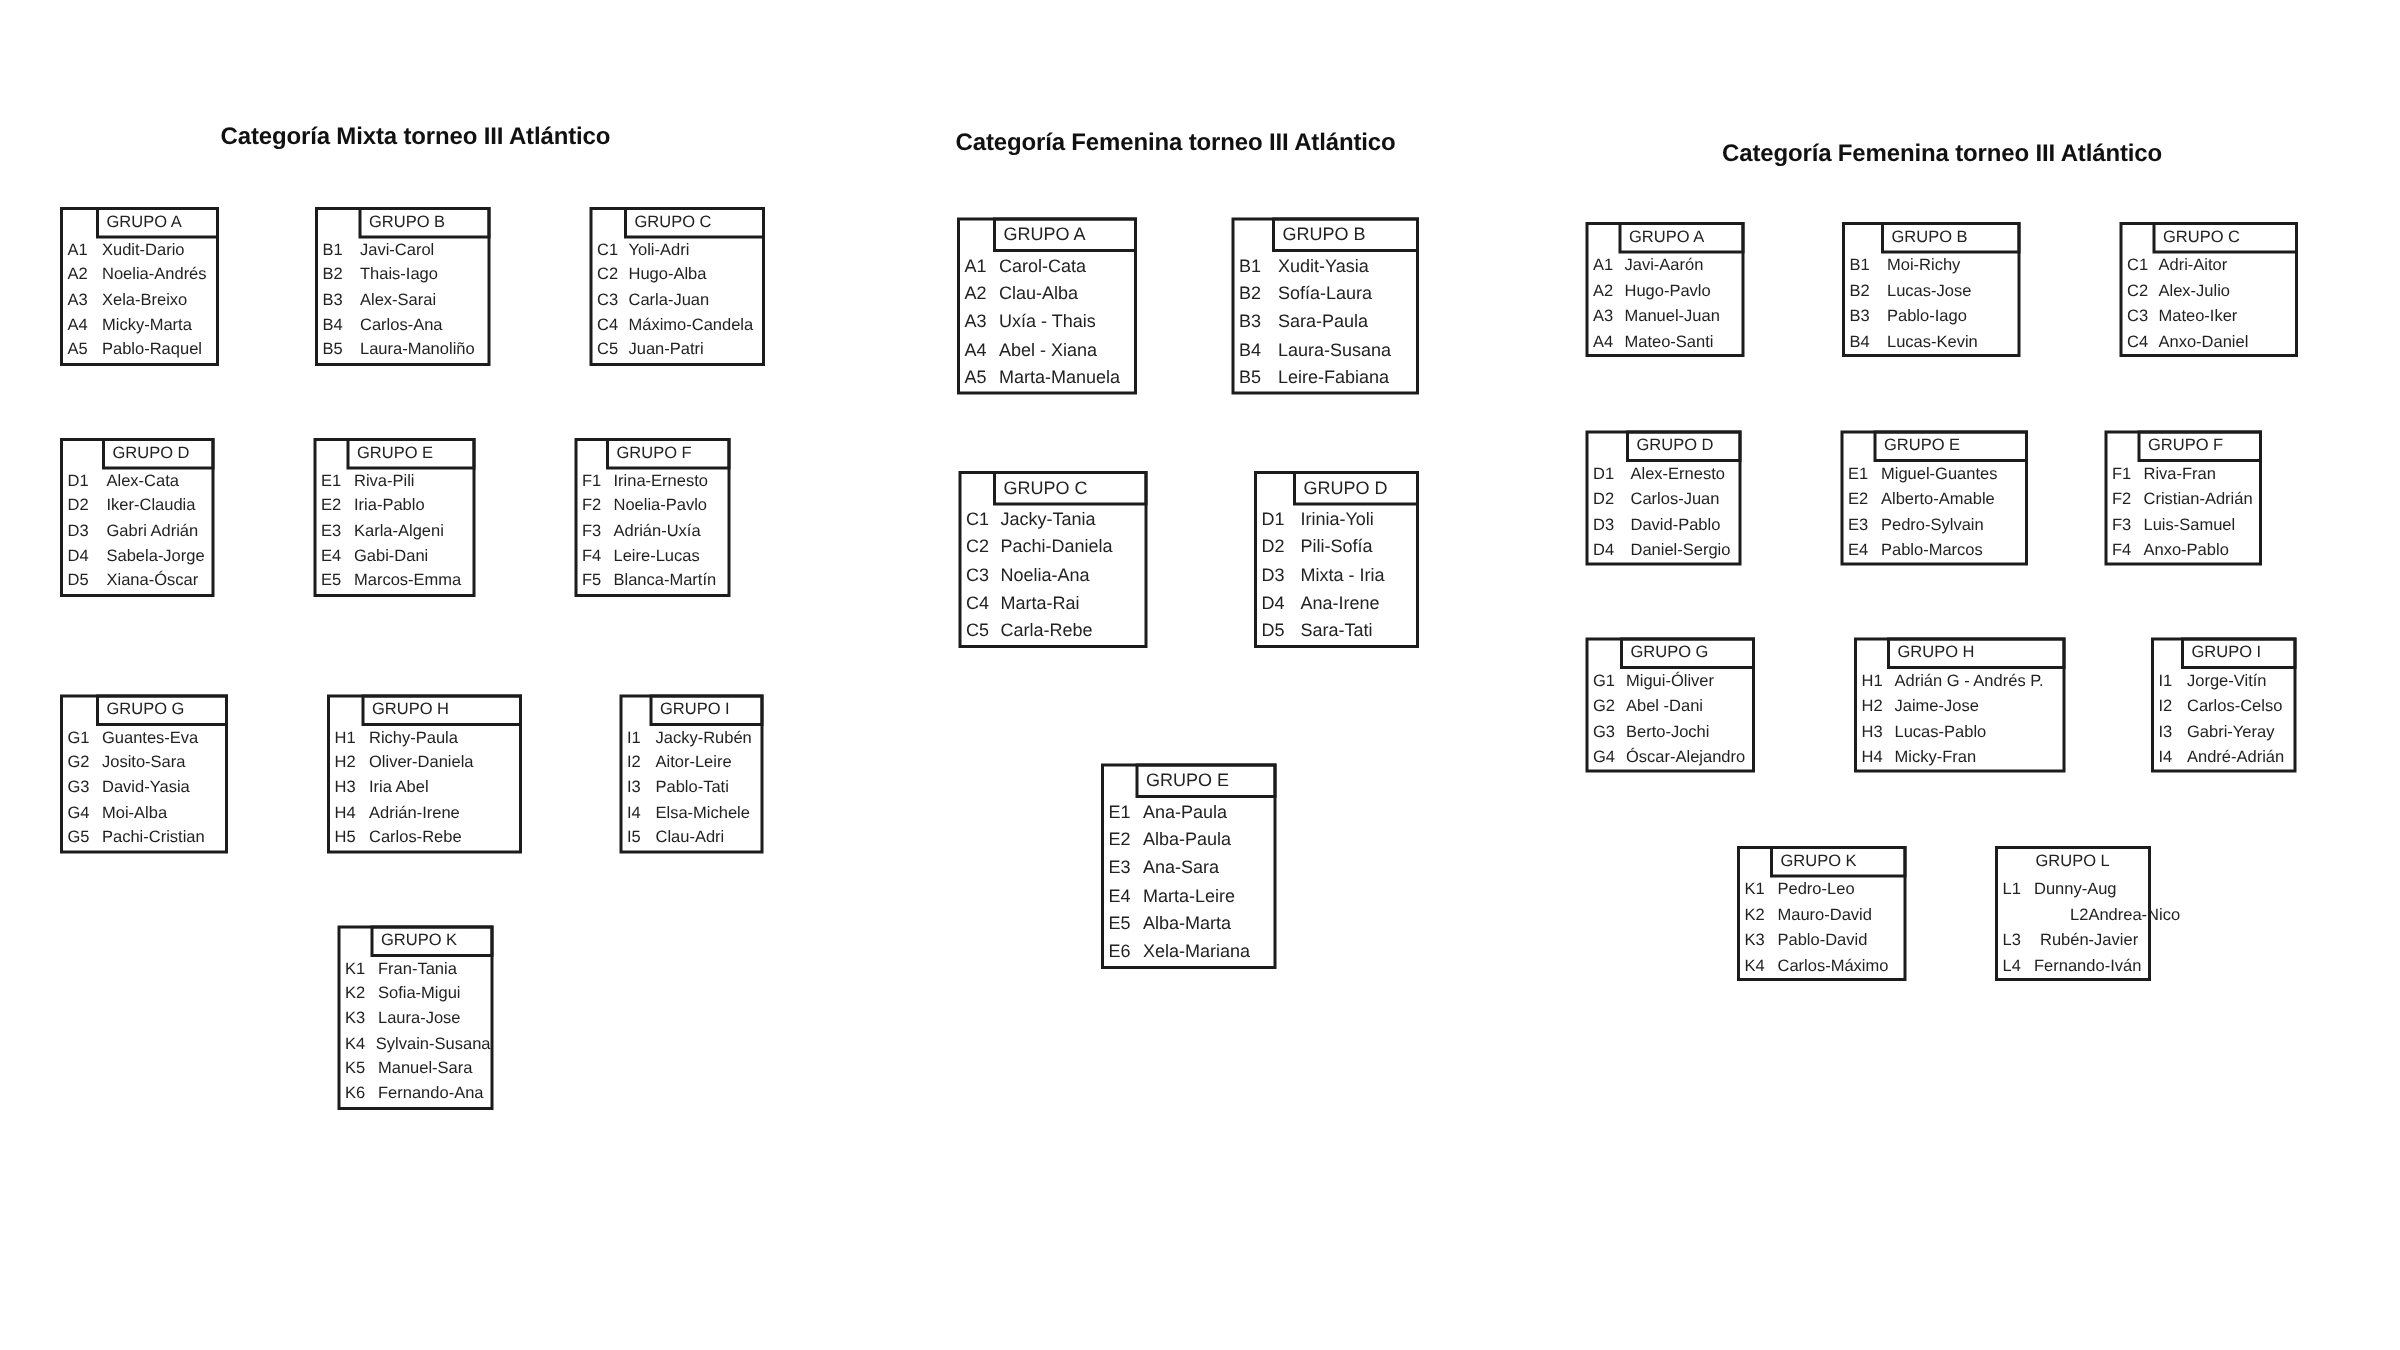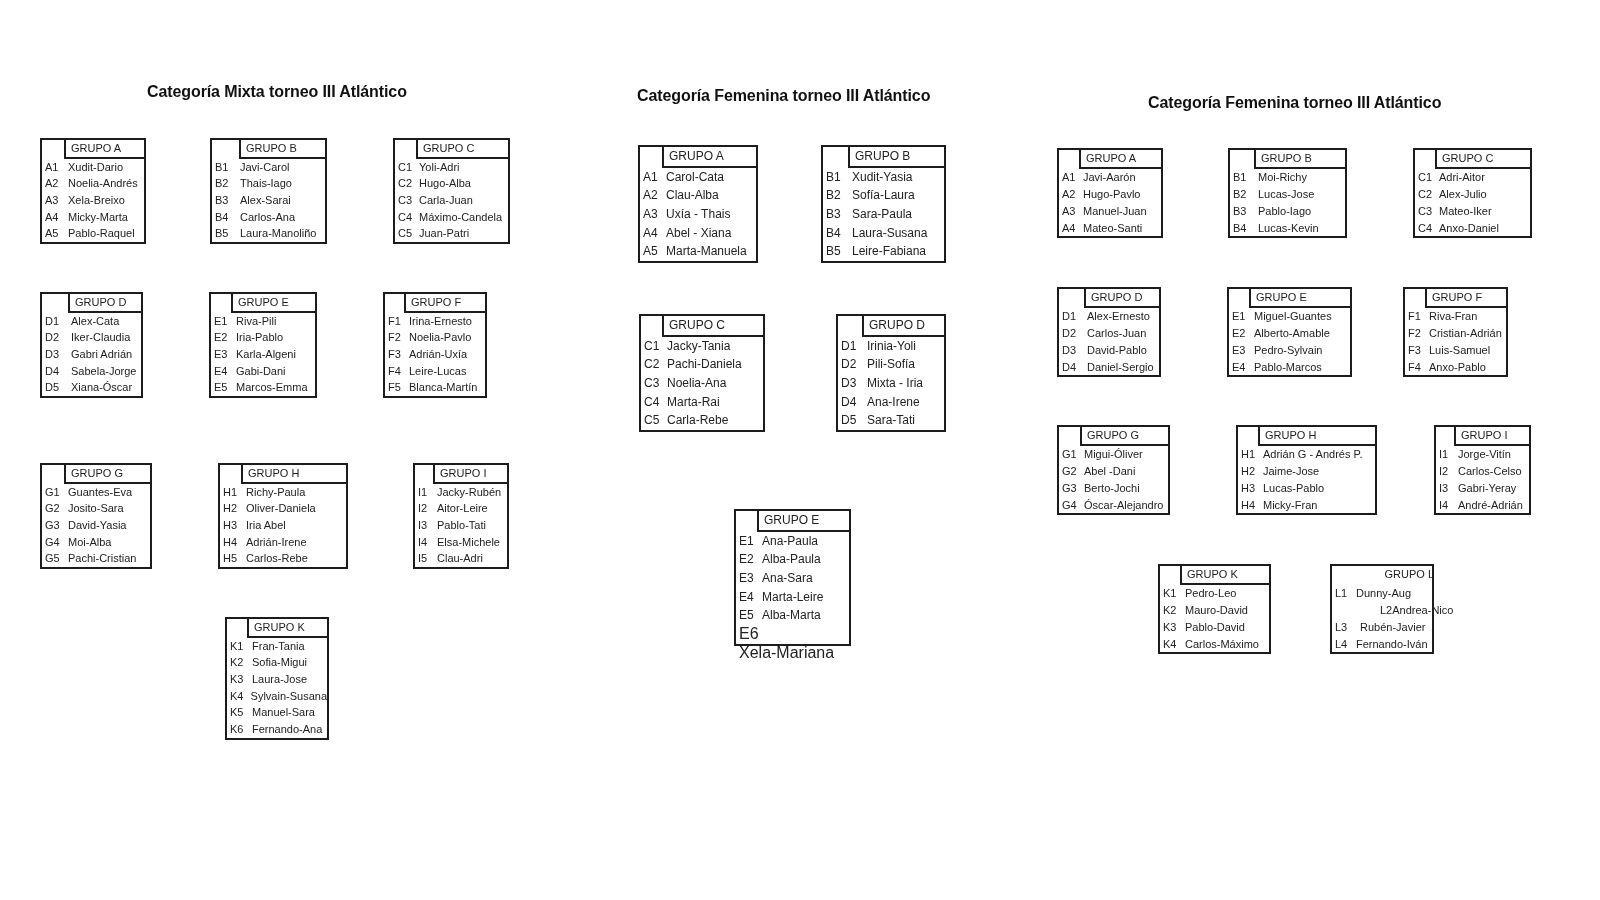--- a/index.html
+++ b/index.html
@@ -5,21 +5,21 @@
     html, body { margin: 0; padding: 0; background: #ffffff; }
     body { width: 1600px; height: 900px; position: relative; overflow: hidden;
            font-family: "Liberation Sans", "DejaVu Sans", sans-serif; color: #1a1a1a; }
     .cat-title { position: absolute; font-weight: bold; font-size: 16px; white-space: nowrap;
                  color: #111; letter-spacing: -0.1px; }
     .grp { position: absolute; border: 2px solid #1c1c1c; box-sizing: border-box; background: #fff; }
     .grp-head { position: relative; height: 19px; }
     .grp-head .hbox { position: absolute; top: -2px; right: -2px; bottom: 0;
                       border: 2px solid #1c1c1c; border-top: 2px solid #1c1c1c; box-sizing: border-box;
                       font-size: 11px; line-height: 15px; padding-left: 5px; white-space: nowrap; color:#222; }
-    .grp-head.nob .hbox { border: none; top: 0; text-align: right; }
+    .grp-head.nob .hbox { border: none; top: 0; }
     .rows { padding: 0 0 0 3px; }
     .row { display: flex; white-space: nowrap; font-size: 11px; color: #222; }
     .row .code { display: inline-block; }
     .row .pair { display: inline-block; }
   </style>
 </head>
 <body>
 
 <div class="cat-title" style="left:147px; top:83px;">Categoría Mixta torneo III Atlántico</div>
 <div class="cat-title" style="left:637px; top:87px;">Categoría Femenina torneo III Atlántico</div>
@@ -426,21 +426,21 @@
           <span class="pair">Ana-Sara</span>
         </div>
         <div class="row" style="height: 18.7px; line-height: 18.7px; font-size: 12px;">
           <span class="code" style="width: 23px;">E4</span>
           <span class="pair">Marta-Leire</span>
         </div>
         <div class="row" style="height: 18.7px; line-height: 18.7px; font-size: 12px;">
           <span class="code" style="width: 23px;">E5</span>
           <span class="pair">Alba-Marta</span>
         </div>
-        <div class="row" style="height: 18.7px; line-height: 18.7px; font-size: 16px; flex-direction: column;">
+        <div class="row" style="height: 18.7px; line-height: 18.7px; font-size: 12px;">
           <span class="code" style="width: 23px;">E6</span>
           <span class="pair">Xela-Mariana</span>
         </div>
       </div>
     </div>
     <div class="grp" style="left: 1057px; top: 148px; width: 106px;">
       <div class="grp-head" style="height: 18.9px;">
         <div class="hbox" style="left: 20px; font-size: 11px; line-height: 16.9px;">GRUPO A</div>
       </div>
       <div class="rows">

